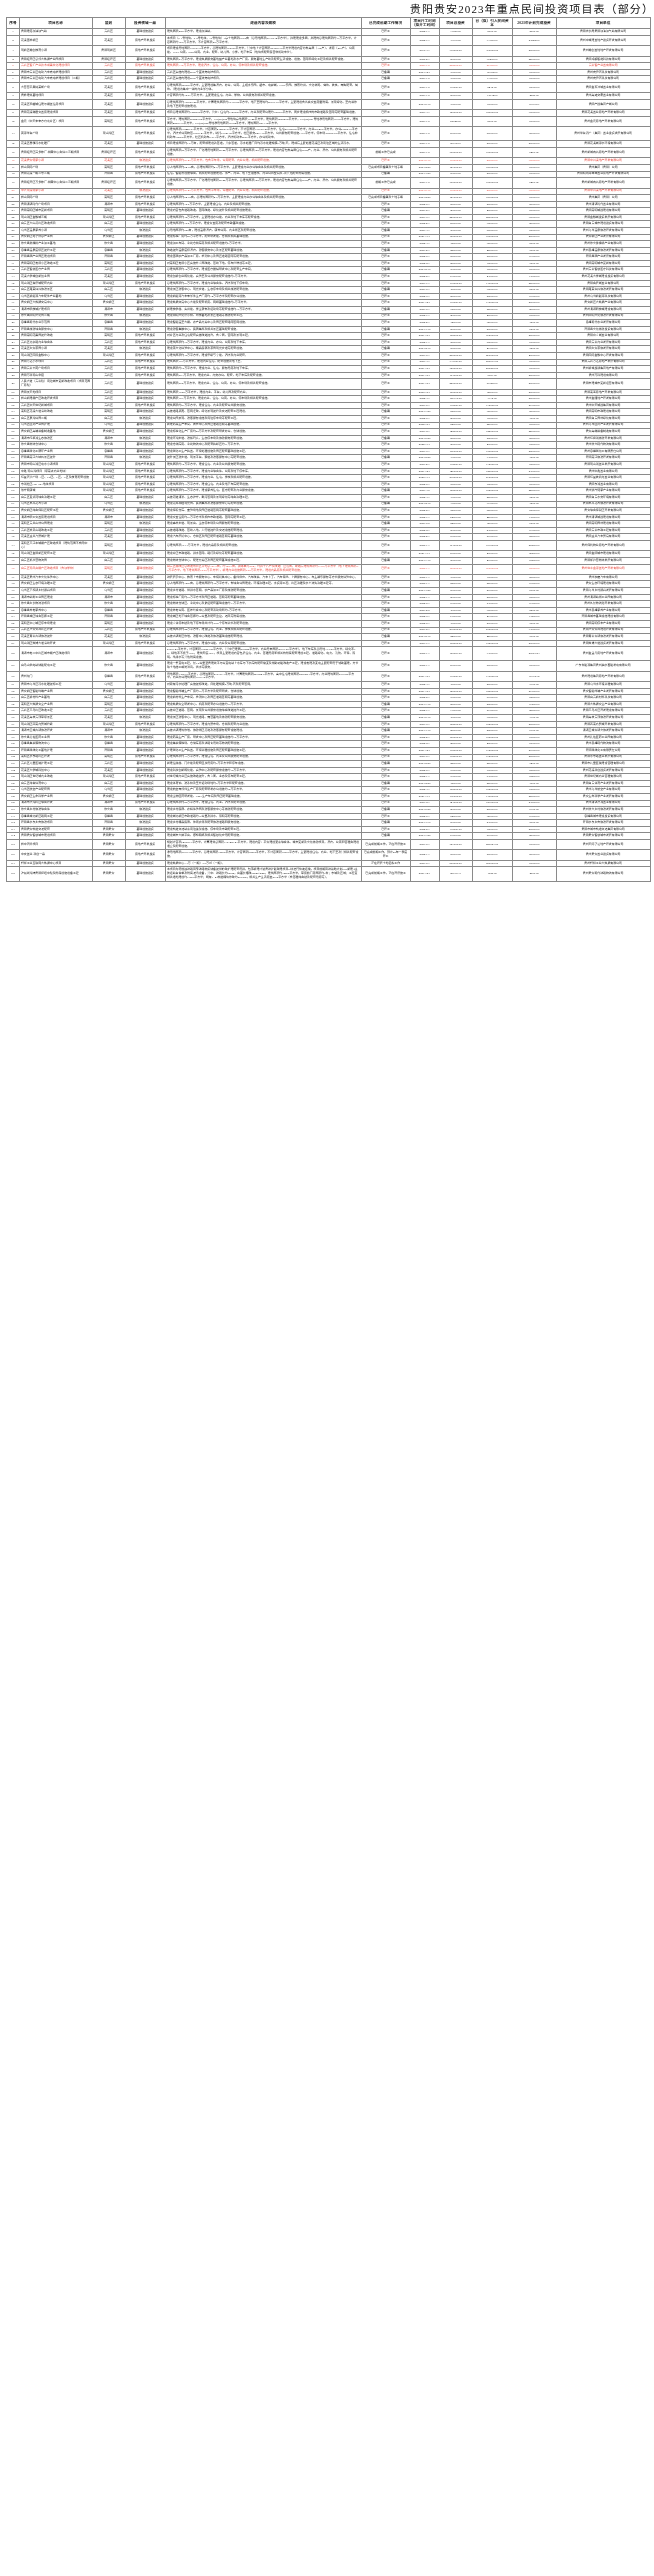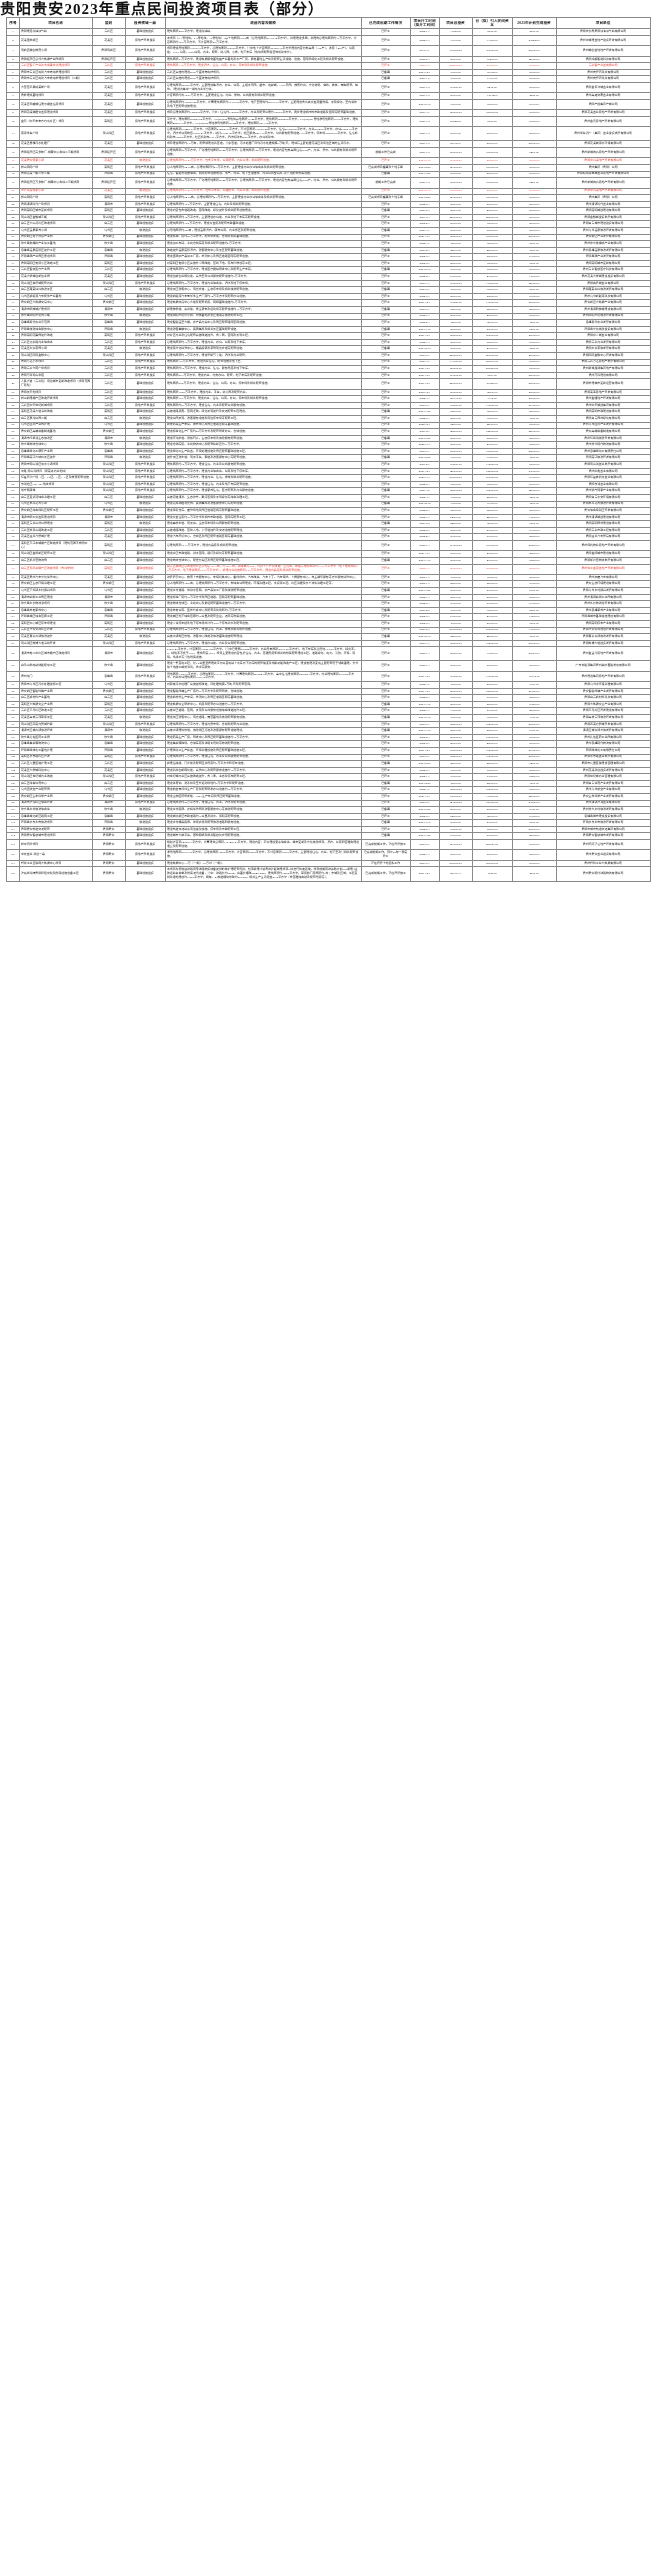--- a/index.html
+++ b/index.html
@@ -15,23 +15,23 @@
     -webkit-font-smoothing: none;
   }
   #sheet {
     width: 654px;
     position: relative;
     background: #fff;
     padding: 0;
     box-sizing: border-box;
   }
   .doc-title {
-    text-align: left;
-    font-size: 15px;
-    font-weight: bold;
+    text-align: right;
+    font-size: 11px;
+    font-weight: normal;
     letter-spacing: 1.1px;
     padding: 3.5px 0 2.7px 0;
     color: #111;
     line-height: 10.6px;
   }
   table.grid {
     border-collapse: collapse;
     table-layout: fixed;
     width: 642px;
     margin: 0 6.2px 0 6.2px;

